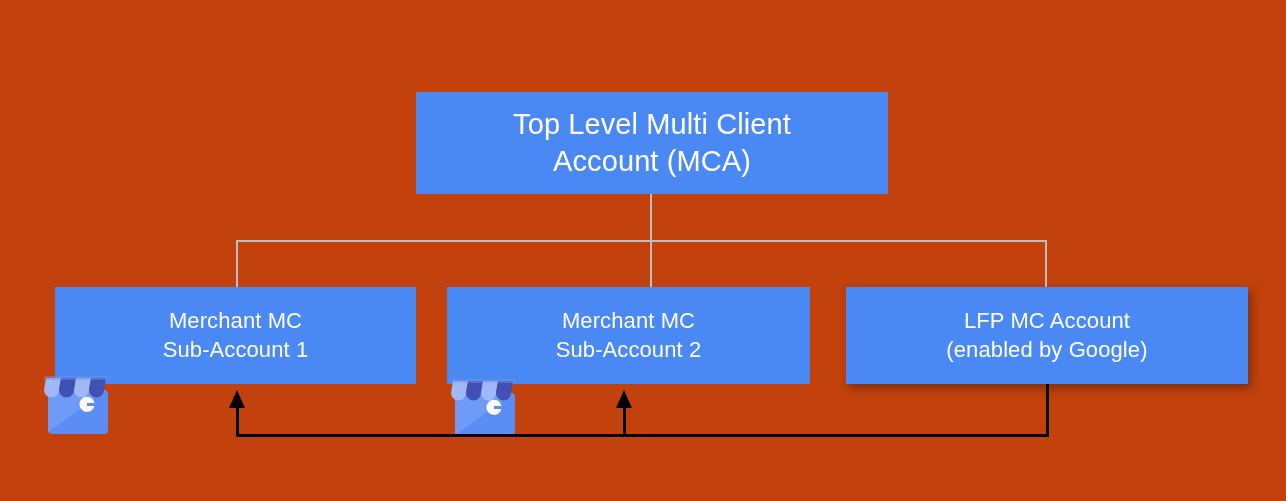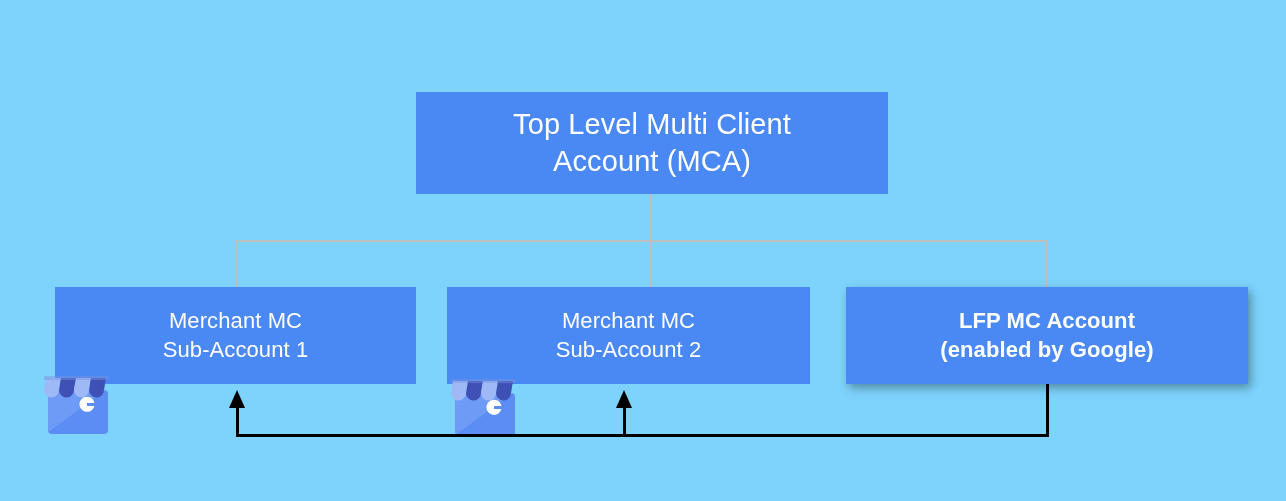--- a/index.html
+++ b/index.html
@@ -7,21 +7,21 @@
     padding: 0;
     background: #ffffff;
   }
   body {
     font-family: "Liberation Sans", sans-serif;
   }
   #canvas {
     position: relative;
     width: 1286px;
     height: 501px;
-    background: #7dd3fc;
+    background: #c2410c;
     overflow: hidden;
   }
   .node {
     position: absolute;
     box-sizing: border-box;
     background: #4a89f3;
     color: #ffffff;
     display: flex;
     align-items: center;
     justify-content: center;
@@ -55,21 +55,20 @@
     height: 97px;
     font-size: 22px;
   }
   #node-lfp {
     left: 846px;
     top: 287px;
     width: 402px;
     height: 97px;
     font-size: 22px;
     box-shadow: 3px 4px 9px rgba(0,0,0,0.34);
-    font-weight: bold;
   }
 
   
   .tree-line {
     position: absolute;
     background: #bdbdbd;
   }
   .v-line { width: 2px; }
   .h-line { height: 2px; }
 

